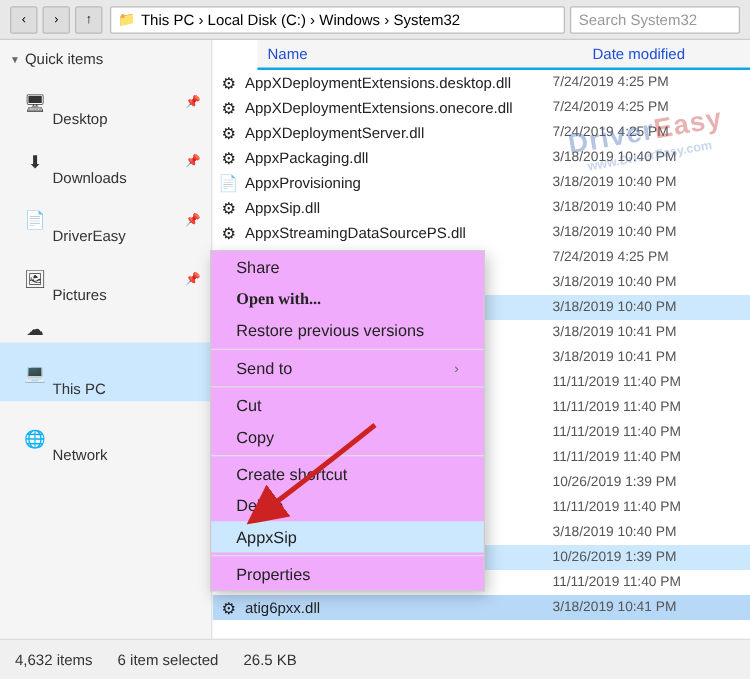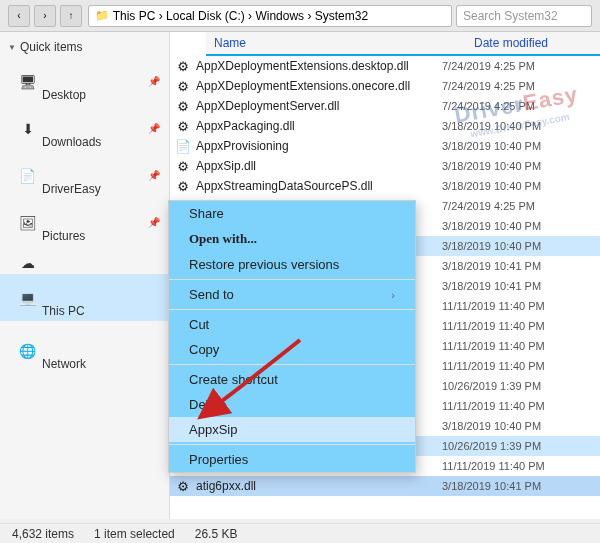--- a/index.html
+++ b/index.html
@@ -178,22 +178,22 @@
       color: #555;
       font-size: 11px;
       padding-left: 8px;
     }
 
     
     .context-menu {
       position: absolute;
       left: 168px;
       top: 200px;
-      width: 248px;
-      background: #7dd3fc;
+      width: 220px;
+      background: #f0abfc;
       border: 1px solid #ccc;
       box-shadow: 2px 4px 12px rgba(0,0,0,0.25);
       z-index: 100;
       font-size: 13px;
     }
     .ctx-item {
       padding: 5px 20px;
       cursor: pointer;
       display: flex;
       align-items: center;
@@ -219,21 +219,21 @@
       z-index: 200;
       pointer-events: none;
     }
 
     
     .status-bar {
       position: absolute;
       bottom: 0;
       left: 0;
       right: 0;
-      height: 20px;
+      height: 32px;
       background: #f0f0f0;
       border-top: 1px solid #ddd;
       display: flex;
       align-items: center;
       padding: 0 12px;
       font-size: 12px;
       color: #333;
       gap: 20px;
     }
 
@@ -492,15 +492,15 @@
   <defs>
     <marker id="arrowhead" markerWidth="8" markerHeight="8" refX="4" refY="4" orient="auto">
       <polygon points="0 0, 8 4, 0 8" fill="#cc2222"></polygon>
     </marker>
   </defs>
   <path d="M 170,20 Q 120,60 80,90" stroke="#cc2222" stroke-width="4" fill="none" marker-end="url(#arrowhead)"></path>
 </svg>
 
 <div class="status-bar">
   <span>4,632 items</span>
-  <span>1 item selected</span>
+  <span>6 item selected</span>
   <span>26.5 KB</span>
 </div>
 
 </body></html>

